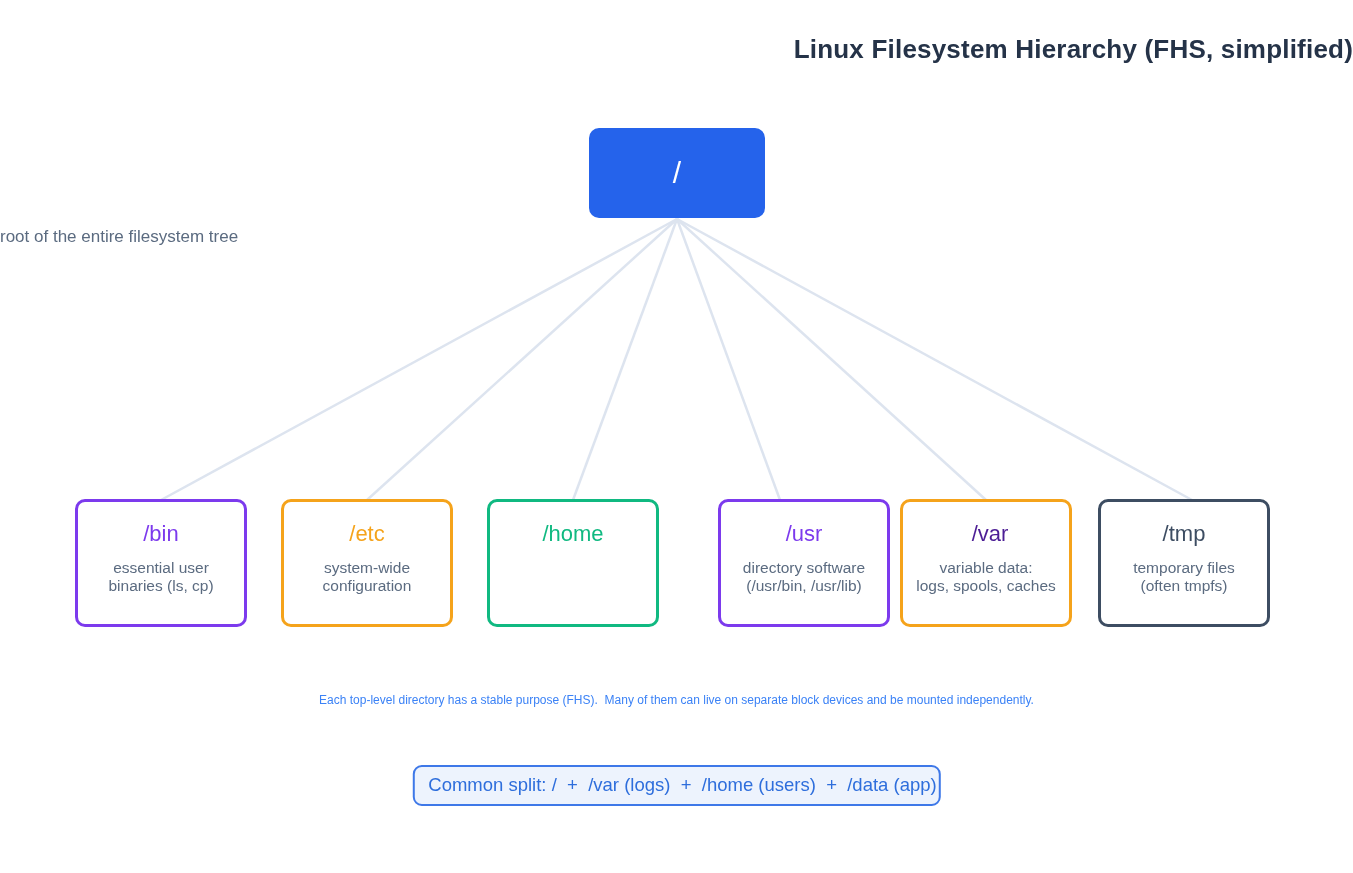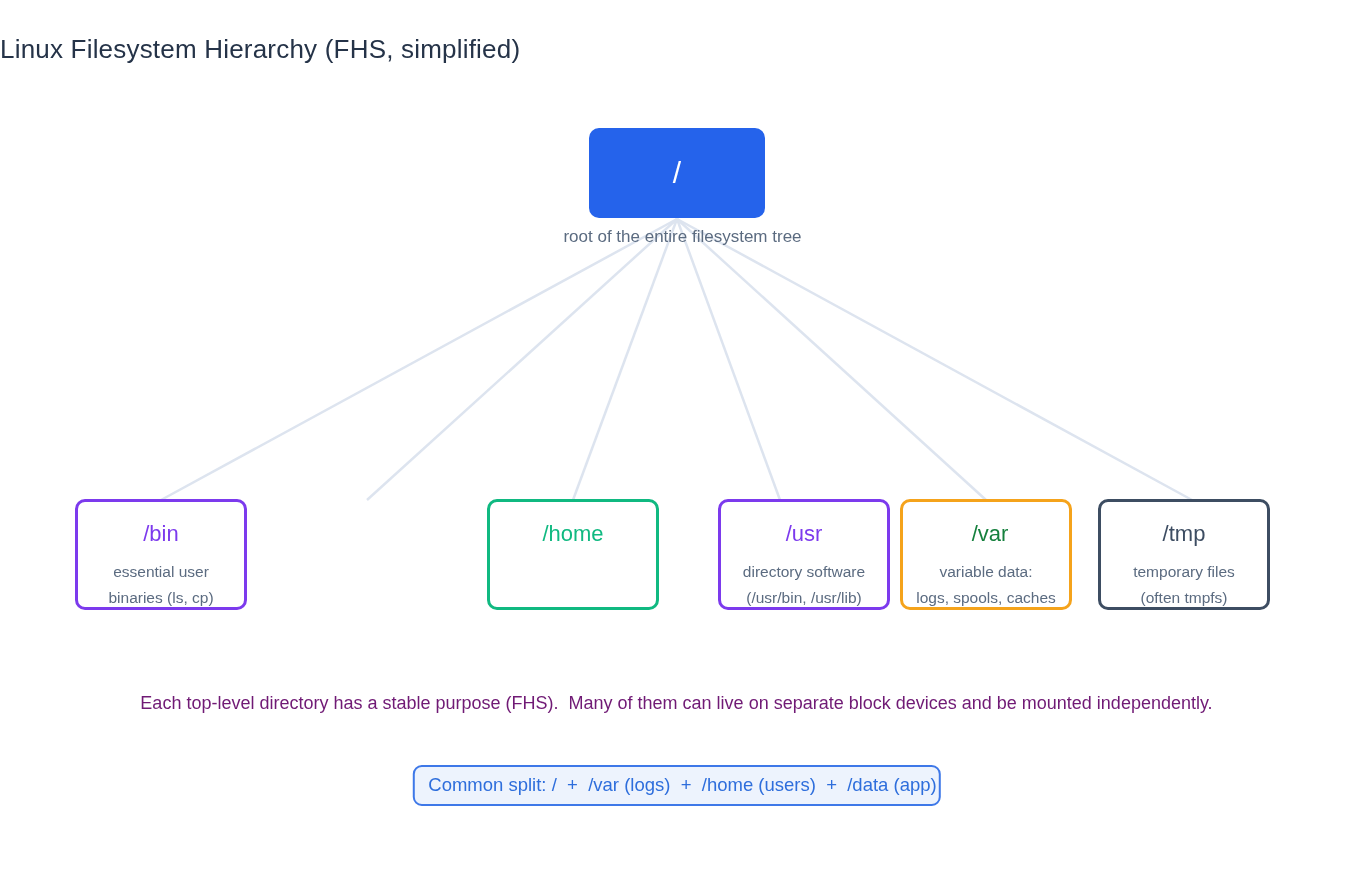--- a/index.html
+++ b/index.html
@@ -10,25 +10,26 @@
     height: 873px;
     background: #ffffff;
     font-family: "Liberation Sans", sans-serif;
     overflow: hidden;
   }
   .title {
     position: absolute;
     top: 34px;
     left: 0;
     width: 100%;
-    text-align: left;
+    text-align: right;
     font-size: 26px;
-    font-weight: 400;
+    font-weight: 700;
     color: #253348;
     letter-spacing: 0.2px;
+    padding-left: 44px;
   }
   .edges {
     position: absolute;
     top: 0; left: 0;
     width: 1353px;
     height: 873px;
     z-index: 0;
   }
   .edges line { stroke-width: 2.5px; }
   .node {
@@ -50,54 +51,53 @@
   .root-label {
     color: #ffffff;
     font-size: 30px;
     font-weight: 400;
   }
   .root-caption {
     position: absolute;
     top: 227px;
     left: 0;
     width: 100%;
-    text-align: center;
+    text-align: left;
     font-size: 17px;
     color: #5b6b80;
     z-index: 1;
-    padding-left: 12px;
   }
   .child-node {
     top: 499px;
     width: 172px;
-    height: 111px;
+    height: 128px;
     background: #ffffff;
     border: 3px solid #888;
   }
   .child-label {
     margin-top: 19px;
     font-size: 22px;
     line-height: 26px;
     font-weight: 400;
   }
   .child-desc {
     margin-top: 12px;
     font-size: 15.5px;
-    line-height: 26px;
+    line-height: 18px;
     color: #5b6b80;
     white-space: pre-line;
   }
   .footnote {
     position: absolute;
     top: 693px;
     left: 0;
     width: 100%;
     text-align: center;
-    font-size: 18px;
-    color: #701a75;
+    font-size: 12px;
+    color: #3b82f6;
     white-space: pre-wrap;
     z-index: 1;
   }
   .callout {
     position: absolute;
     top: 765px;
     left: 50%;
     transform: translateX(-50%);
     padding: 7px 2px 8px 14px;
     border: 2px solid #3e78e8;
@@ -129,33 +129,38 @@
     <div class="root-label">/</div>
   </div>
   <div class="root-caption">root of the entire filesystem tree</div>
 
   <div class="node child-node" style="left: 75px; border-color: rgb(124, 58, 237);">
     <div class="child-label" style="color: rgb(124, 58, 237);">/bin</div>
     <div class="child-desc">essential user
 binaries (ls, cp)</div>
   </div>
 
+  <div class="node child-node" style="left: 281px; border-color: rgb(245, 163, 27);">
+    <div class="child-label" style="color: rgb(245, 163, 27);">/etc</div>
+    <div class="child-desc">system-wide
+configuration</div>
+  </div>
 
   <div class="node child-node" style="left: 487px; border-color: rgb(16, 185, 129);">
     <div class="child-label" style="color: rgb(16, 185, 129);">/home</div>
   </div>
 
   <div class="node child-node" style="left: 694px; border-color: rgb(124, 58, 237); margin-left: 24px;">
     <div class="child-label" style="color: rgb(124, 58, 237);">/usr</div>
     <div class="child-desc">directory software
 (/usr/bin, /usr/lib)</div>
   </div>
 
   <div class="node child-node" style="left: 900px; border-color: rgb(245, 163, 27);">
-    <div class="child-label" style="color: #15803d; padding-left: 8px;">/var</div>
+    <div class="child-label" style="color: #4c1d95; padding-left: 8px;">/var</div>
     <div class="child-desc">variable data:
 logs, spools, caches</div>
   </div>
 
   <div class="node child-node" style="left: 1098px; border-color: rgb(61, 77, 98);">
     <div class="child-label" style="color: rgb(61, 77, 98);">/tmp</div>
     <div class="child-desc">temporary files
 (often tmpfs)</div>
   </div>
 

